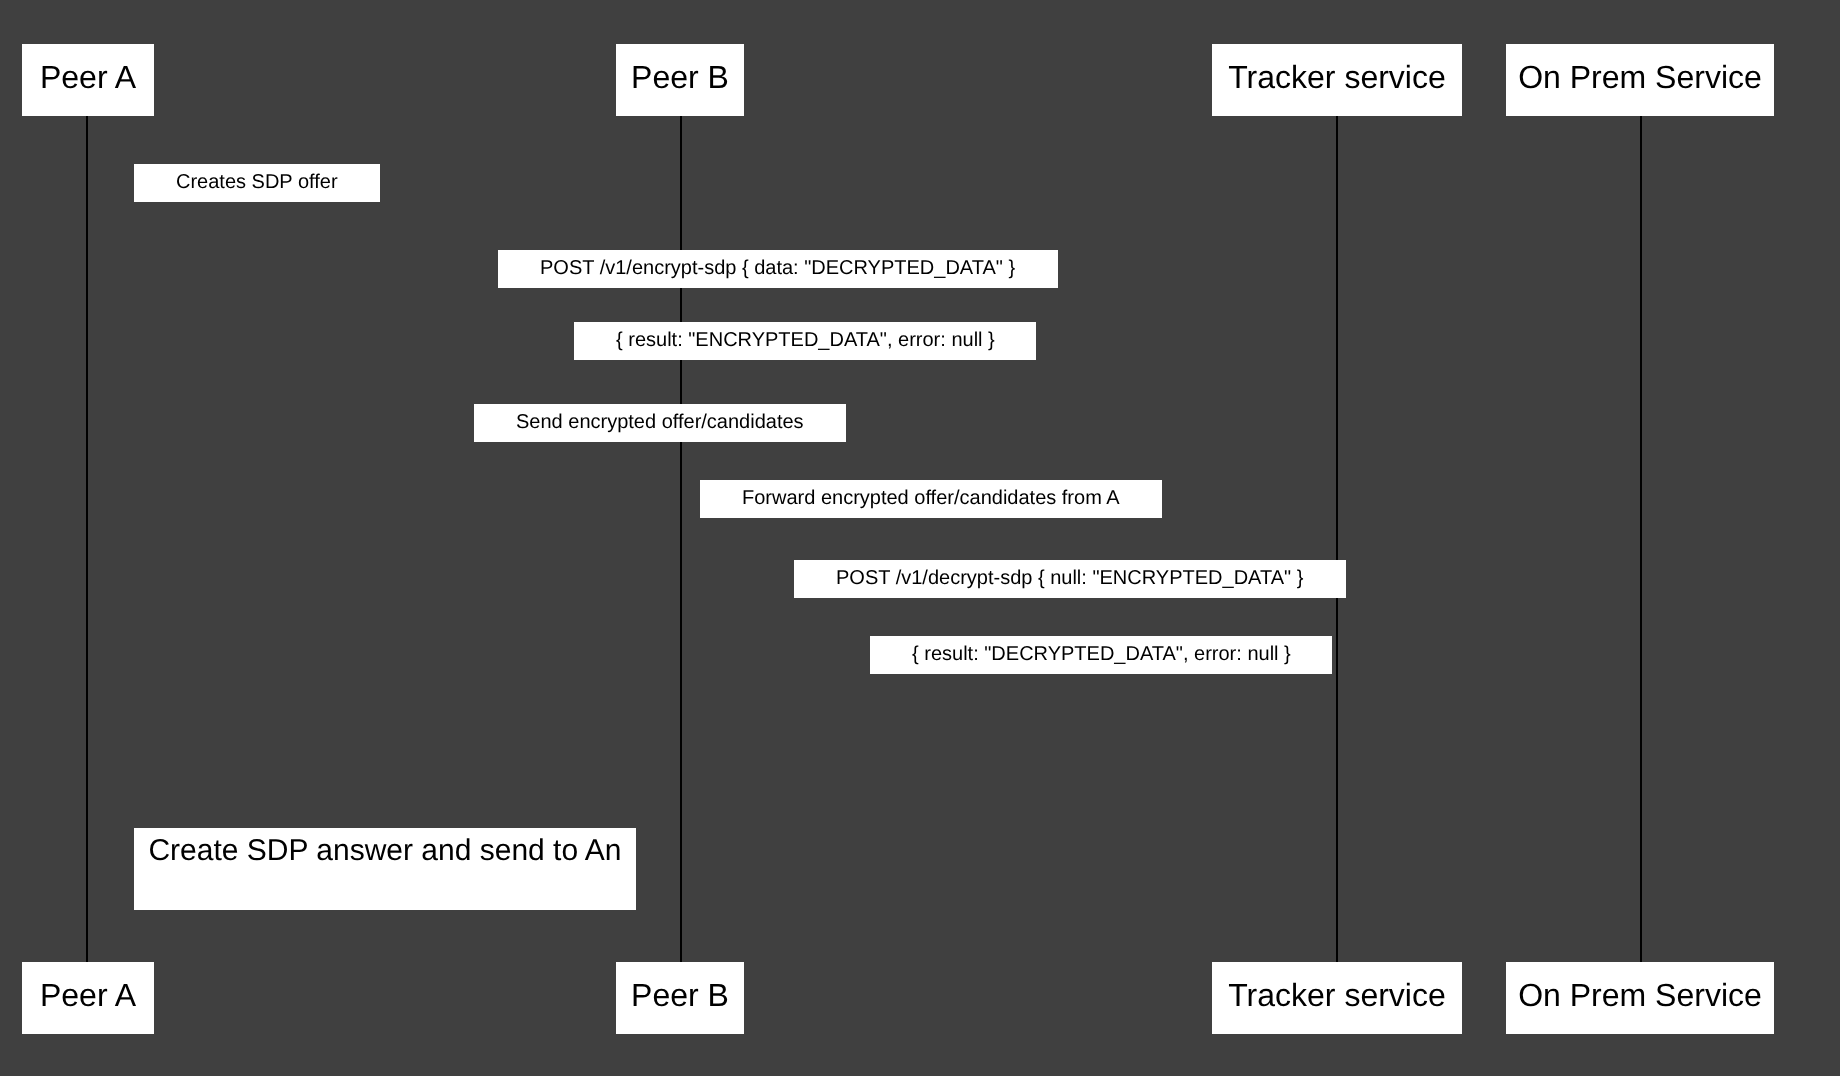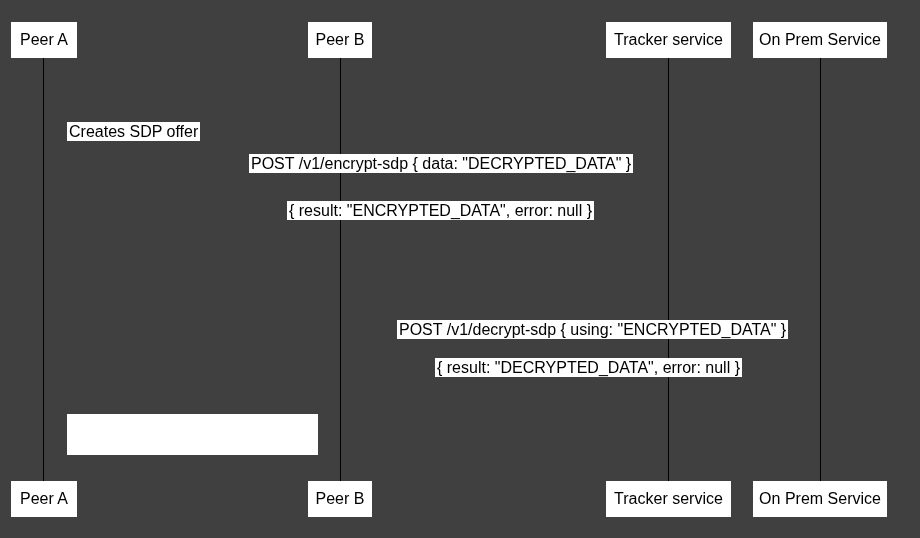--- a/index.html
+++ b/index.html
@@ -30,25 +30,24 @@
     font-size: 16px;
     line-height: 36px;
     text-align: center;
     white-space: nowrap;
     box-sizing: border-box;
   }
   .msg {
     position: absolute;
     background: #ffffff;
     color: #000000;
-    font-size: 16px;
+    font-size: 10px;
     line-height: 19px;
-    padding: 0 2px;
+    padding: 0 21px;
     white-space: nowrap;
-    margin-top: 40px;
   }
   .note {
     position: absolute;
     background: #ffffff;
     color: #000000;
     font-size: 15px;
     line-height: 19px;
     text-align: center;
     padding-top: 2px;
     box-sizing: border-box;
@@ -63,26 +62,29 @@
   <div class="lifeline" style="left:340px"></div>
   <div class="lifeline" style="left:668px"></div>
   <div class="lifeline" style="left:820px"></div>
 
   <div class="actor" style="left:11px;  top:22px; width:66px">Peer A</div>
   <div class="actor" style="left:308px; top:22px; width:64px">Peer B</div>
   <div class="actor" style="left:606px; top:22px; width:125px">Tracker service</div>
   <div class="actor" style="left:753px; top:22px; width:134px">On Prem Service</div>
 
   <div class="msg" style="left:67px;  top:82px">Creates SDP offer</div>
-  <div class="msg" style="left:249px; top:114px">POST /v1/encrypt-sdp { data: "DECRYPTED_DATA" }</div>
+  <div class="msg" style="left:249px; top:125px">POST /v1/encrypt-sdp { data: "DECRYPTED_DATA" }</div>
   <div class="msg" style="left:287px; top:161px">{ result: "ENCRYPTED_DATA", error: null }</div>
-  <div class="msg" style="left:397px; top:280px">POST /v1/decrypt-sdp { using: "ENCRYPTED_DATA" }</div>
+  <div class="msg" style="left:237px; top:202px">Send encrypted offer/candidates</div>
+  <div class="msg" style="left:350px; top:240px">Forward encrypted offer/candidates from A</div>
+  <div class="msg" style="left:397px; top:280px">POST /v1/decrypt-sdp { null: "ENCRYPTED_DATA" }</div>
   <div class="msg" style="left:435px; top:318px">{ result: "DECRYPTED_DATA", error: null }</div>
 
   <div class="note" style="left:67px; top:414px; width:251px; height:41px">
+    <div>Create SDP answer and send to An</div>
   </div>
 
   <div class="actor" style="left:11px;  top:481px; width:66px">Peer A</div>
   <div class="actor" style="left:308px; top:481px; width:64px">Peer B</div>
   <div class="actor" style="left:606px; top:481px; width:125px">Tracker service</div>
   <div class="actor" style="left:753px; top:481px; width:134px">On Prem Service</div>
 
 </div>
 
 </body></html>

